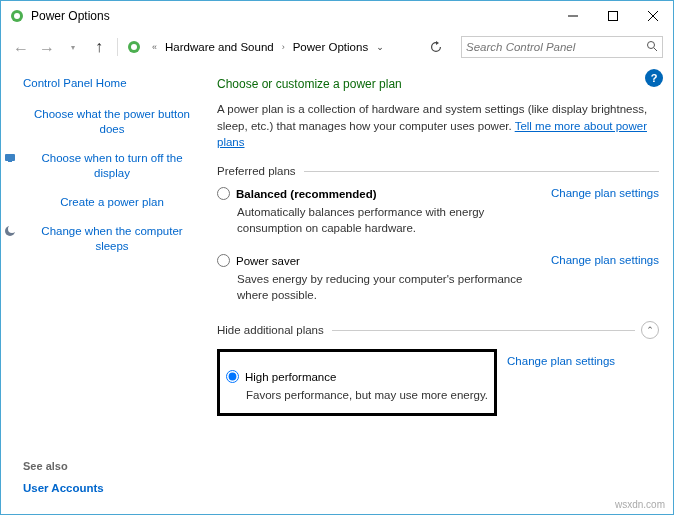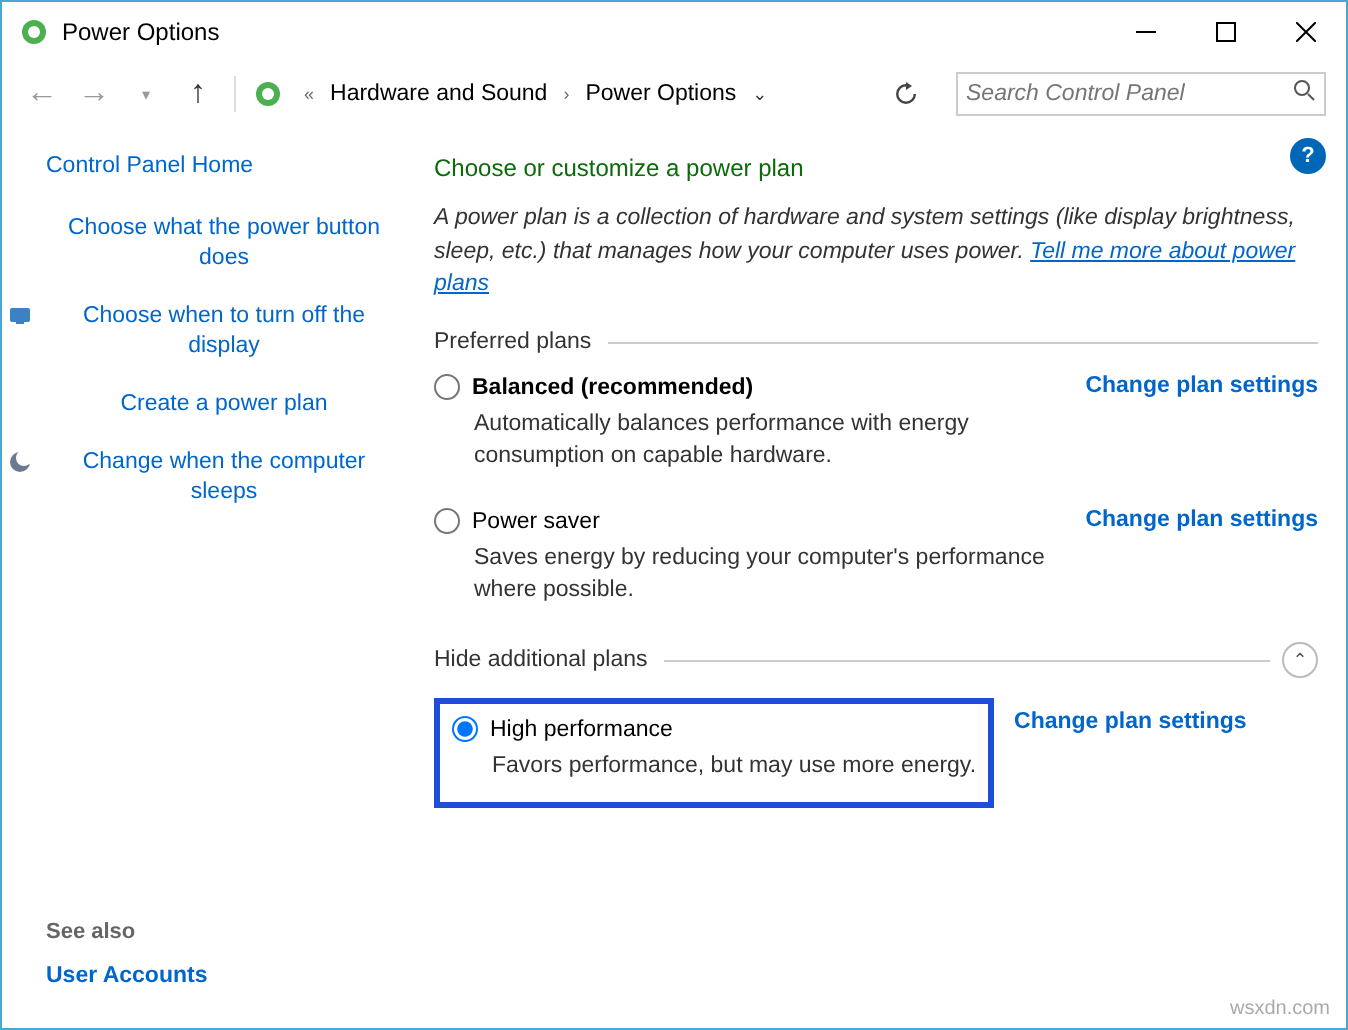--- a/index.html
+++ b/index.html
@@ -14,54 +14,54 @@
     .navbar { height: 32px; display: flex; align-items: center; padding: 0 10px; gap: 6px; }
     .nav-arrow { width: 20px; height: 20px; display: flex; align-items: center; justify-content: center; color: #999; }
     .nav-up { width: 20px; height: 20px; display: flex; align-items: center; justify-content: center; color: #333; }
     .nav-sep { width: 1px; height: 18px; background: #ddd; margin: 0 2px; }
     .addr-icon { width: 16px; height: 16px; }
     .breadcrumb { display: flex; align-items: center; font-size: 11.5px; flex: 1; }
     .bc-seg { padding: 2px 4px; }
     .bc-chev { color: #666; font-size: 9px; padding: 0 4px; }
     .bc-drop { color: #333; font-size: 9px; margin-left: 4px; }
     .refresh { width: 22px; display: flex; align-items: center; justify-content: center; }
-    .search-box { width: 185px; height: 22px; border: 1px solid #ccc; display: flex; align-items: center; padding: 0 4px; margin-left: 8px; }
+    .search-box { width: 202px; height: 22px; border: 1px solid #ccc; display: flex; align-items: center; padding: 0 4px; margin-left: 8px; }
     .search-box input { border: 0; outline: 0; font-size: 11.5px; flex: 1; color: #888; font-style: italic; background: transparent; }
     .search-icon { color: #555; }
     
     .content { display: flex; height: calc(100% - 62px); position: relative; }
     .help-btn { position: absolute; top: 6px; right: 10px; width: 18px; height: 18px; border-radius: 50%; background: #0067b8; color: #fff; display: flex; align-items: center; justify-content: center; font-size: 11px; font-weight: bold; }
     
     .sidebar { width: 210px; padding: 14px 16px 10px 22px; font-size: 11.5px; display: flex; flex-direction: column; }
     .sidebar-home { color: #0066cc; margin-bottom: 18px; }
     .sidebar-link { color: #0066cc; margin-bottom: 14px; line-height: 1.3; position: relative; padding-left: 6px; text-align: center; }
     .sidebar-link .li-icon { position: absolute; left: -20px; top: 0; width: 14px; height: 14px; display: flex; align-items: center; justify-content: center; }
     .see-also-block { margin-top: auto; padding-bottom: 10px; font-weight: bold; }
     .see-also { color: #666; font-size: 11px; margin-bottom: 10px; }
     .sa-link { color: #0066cc; }
     
     .main { flex: 1; padding: 14px 14px 0 6px; font-size: 11.5px; position: relative; }
     .page-title { color: #0b6a0b; font-size: 12px; font-weight: 400; margin-bottom: 10px; }
-    .intro { color: #333; line-height: 1.45; margin-bottom: 14px; font-style: italic; }
+    .intro { color: #333; line-height: 1.45; margin-bottom: 14px; }
     .intro a { color: #0066cc; text-decoration: underline; }
     
     .section-label { color: #333; display: flex; align-items: center; margin-bottom: 10px; }
     .section-label .lbl { white-space: nowrap; }
     .section-label .rule { flex: 1; border-top: 1px solid #ccc; margin-left: 8px; }
     .expand-btn { width: 18px; height: 18px; border: 1px solid #bbb; border-radius: 50%; display: flex; align-items: center; justify-content: center; margin-left: 6px; font-size: 9px; color: #555; }
     
     .plan-row { display: flex; margin-bottom: 4px; }
     .plan-left { flex: 1; }
     .plan-head { display: flex; align-items: center; gap: 6px; margin-bottom: 4px; }
     .plan-head input[type=radio] { margin: 0; }
     .plan-name { font-weight: bold; color: #000; }
     .plan-desc { color: #333; padding-left: 20px; line-height: 1.4; margin-bottom: 14px; }
-    .change-link { color: #0066cc; white-space: nowrap; margin-left: 10px; font-weight: bold; }
-    
-    .highlight-box { border: 3px solid #1d4ed8; padding: 6px 6px 10px; display: inline-block; }
+    .change-link { color: #0066cc; white-space: nowrap; margin-left: 10px; }
+    
+    .highlight-box { border: 3px solid #000000; padding: 18px 6px 10px; display: inline-block; }
     .highlight-row { display: flex; align-items: flex-start; }
     
     .watermark { position: absolute; bottom: 4px; right: 8px; color: #aaa; font-size: 10px; }
   </style>
 </head>
 <body>
 
 <div class="titlebar">
   <svg class="app-icon" viewBox="0 0 16 16">
       <circle cx="8" cy="8" r="6" fill="#4caf50"></circle>

